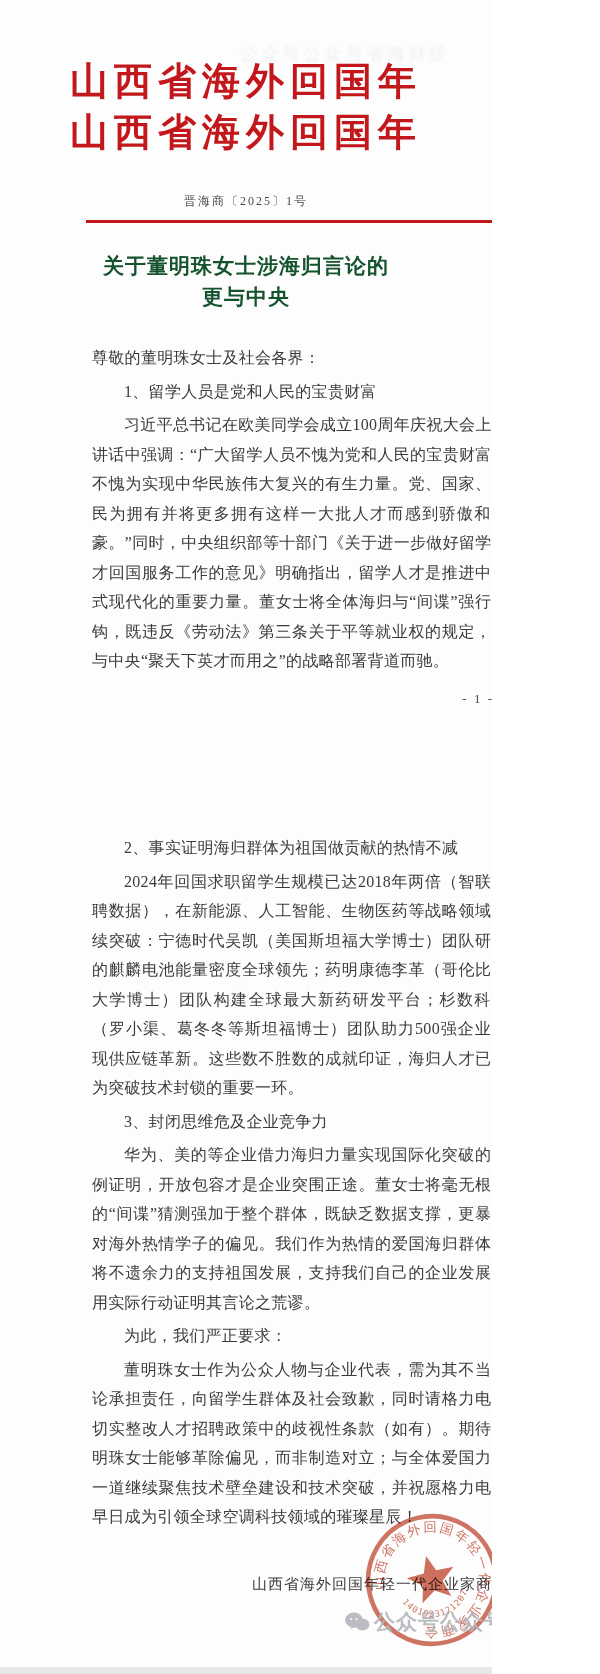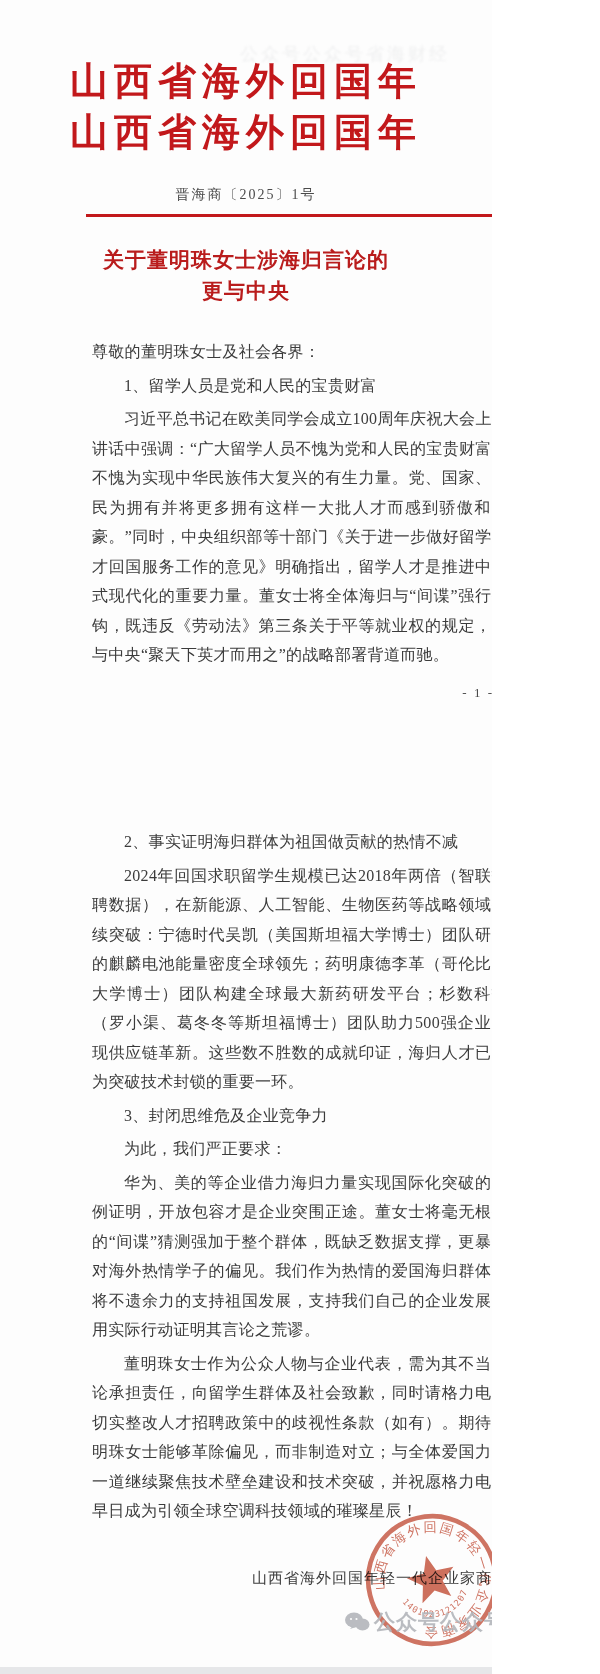--- a/index.html
+++ b/index.html
@@ -6,30 +6,30 @@
   .canvas{
     position:relative;width:492px;height:1674px;overflow:hidden;
     background:#fdfdfd;font-family:"Liberation Serif","DejaVu Serif",serif;
   }
   
   .org-title{
     margin-top:56px;text-align:center;color:#c2181b;font-weight:700;
     font-size:38px;line-height:51px;letter-spacing:6px;
   }
   .doc-no{
-    margin-top:28px;text-align:center;color:#4a4a4a;font-size:14px;
+    margin-top:35px;text-align:center;color:#4a4a4a;font-size:12px;
     letter-spacing:2px;
   }
   .red-rule{
     position:relative;margin-top:10px;margin-left:86px;width:470px;height:3px;
     background:#c2181b;
   }
   
   .stmt-title{
-    margin:28px 0 0 0;text-align:center;color:#b91c1c;font-weight:700;
+    margin:28px 0 0 0;text-align:center;color:#14532d;font-weight:700;
     font-size:21px;line-height:31px;letter-spacing:1px;
   }
   
   .body{
     margin:30px 0 0 88px;width:424px;color:#3b3b3b;font-size:16px;
     line-height:29.5px;text-align:justify;letter-spacing:0.3px;
   }
   .body p{margin:4px;}
   .para{text-indent:2em;}
   .salute{text-indent:0;}
@@ -87,22 +87,22 @@
     <p class="para">1、留学人员是党和人民的宝贵财富</p>
     <p class="para">习近平总书记在欧美同学会成立100周年庆祝大会上的讲话中强调：“广大留学人员不愧为党和人民的宝贵财富，不愧为实现中华民族伟大复兴的有生力量。党、国家、人民为拥有并将更多拥有这样一大批人才而感到骄傲和自豪。”同时，中央组织部等十部门《关于进一步做好留学人才回国服务工作的意见》明确指出，留学人才是推进中国式现代化的重要力量。董女士将全体海归与“间谍”强行挂钩，既违反《劳动法》第三条关于平等就业权的规定，更与中央“聚天下英才而用之”的战略部署背道而驰。</p>
 
     <div class="pgnum right">- 1 -</div>
 
     <div class="page-gap"></div>
 
     <p class="para">2、事实证明海归群体为祖国做贡献的热情不减</p>
     <p class="para">2024年回国求职留学生规模已达2018年两倍（智联招聘数据），在新能源、人工智能、生物医药等战略领域持续突破：宁德时代吴凯（美国斯坦福大学博士）团队研发的麒麟电池能量密度全球领先；药明康德李革（哥伦比亚大学博士）团队构建全球最大新药研发平台；杉数科技（罗小渠、葛冬冬等斯坦福博士）团队助力500强企业实现供应链革新。这些数不胜数的成就印证，海归人才已成为突破技术封锁的重要一环。</p>
     <p class="para">3、封闭思维危及企业竞争力</p>
+    <p class="para">华为、美的等企业借力海归力量实现国际化突破的案例证明，开放包容才是企业突围正途。董女士将毫无根据的“间谍”猜测强加于整个群体，既缺乏数据支撑，更暴露对海外热情学子的偏见。我们作为热情的爱国海归群体，将不遗余力的支持祖国发展，支持我们自己的企业发展，用实际行动证明其言论之荒谬。</p>
     <p class="para">为此，我们严正要求：</p>
-    <p class="para">华为、美的等企业借力海归力量实现国际化突破的案例证明，开放包容才是企业突围正途。董女士将毫无根据的“间谍”猜测强加于整个群体，既缺乏数据支撑，更暴露对海外热情学子的偏见。我们作为热情的爱国海归群体，将不遗余力的支持祖国发展，支持我们自己的企业发展，用实际行动证明其言论之荒谬。</p>
     <p class="para">董明珠女士作为公众人物与企业代表，需为其不当言论承担责任，向留学生群体及社会致歉，同时请格力电器切实整改人才招聘政策中的歧视性条款（如有）。期待董明珠女士能够革除偏见，而非制造对立；与全体爱国力量一道继续聚焦技术壁垒建设和技术突破，并祝愿格力电器早日成为引领全球空调科技领域的璀璨星辰！</p>
 
     <div class="sig">山西省海外回国年轻一代企业家商会</div>
 
   </div>
 
   <svg class="seal" viewBox="0 0 140 140" xmlns="http://www.w3.org/2000/svg">
     <defs>
       <path id="arcTop" d="M 70,70 m -47,0 a 47,47 0 1,1 94,0 a 47,47 0 1,1 -94,0"></path>
       <path id="arcBottom" d="M 70,70 m -36,0 a 36,36 0 0,0 72,0"></path>

